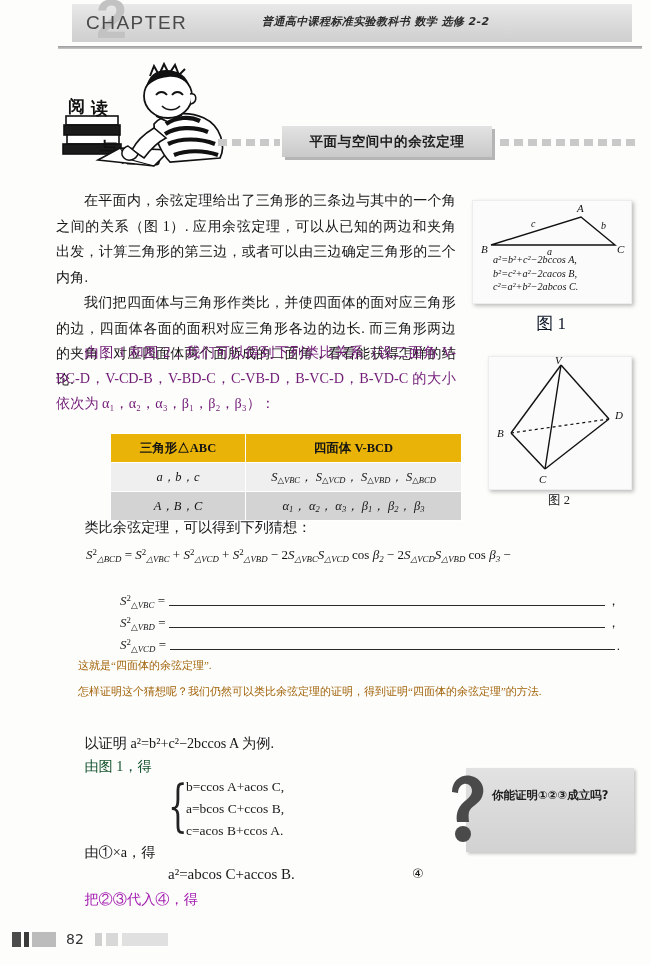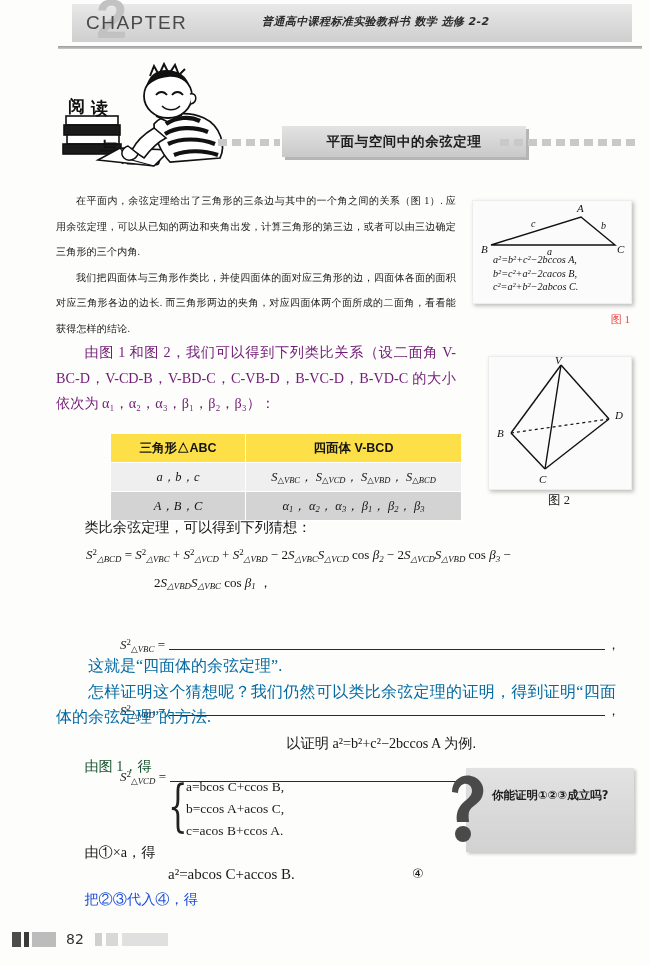--- a/index.html
+++ b/index.html
@@ -88,21 +88,21 @@
   }
   .dash-left {
     position: absolute;
     left: 0; top: 13px;
     width: 62px; height: 7px;
     background: repeating-linear-gradient(90deg,#c9c9c9 0 9px, transparent 9px 14px);
   }
   .banner {
     position: absolute;
     left: 64px; top: 0px;
-    width: 244px; height: 31px;
+    width: 210px; height: 31px;
     background: linear-gradient(180deg,#e3e3e3,#c9c9c9);
     box-shadow: 3px 3px 0 #b5b5b5;
   }
   .banner span {
     display: block;
     text-align: center;
     line-height: 31px;
     font-family: "DejaVu Sans", sans-serif;
     font-size: 13.5px;
     font-weight: bold;
@@ -114,21 +114,21 @@
     left: 282px; top: 13px;
     width: 138px; height: 7px;
     background: repeating-linear-gradient(90deg,#c9c9c9 0 9px, transparent 9px 14px);
   }
 
   
   .body-text {
     position: absolute;
     left: 56px; top: 188px;
     width: 400px;
-    font-size: 10px;
+    font-size: 14px;
     line-height: 25.5px;
     text-align: justify;
     color: #161616;
     letter-spacing: 0.2px;
   }
   .body-text p { margin: 0; }
   .ind { text-indent: 2em; }
 
   .para2 {
     position: absolute;
@@ -147,23 +147,23 @@
     left: 472px; top: 200px;
     width: 158px; height: 102px;
     background: #fbfbfb;
     box-shadow: 2px 2px 4px rgba(0,0,0,0.25);
     border: 1px solid #ededed;
   }
   .fig1-cap {
     position: absolute;
     left: 472px; top: 312px;
     width: 158px;
-    text-align: right;
-    font-size: 11px;
-    color: #ef4444;
+    text-align: center;
+    font-size: 17px;
+    color: #0f172a;
   }
   .fig1 .formulas {
     position: absolute;
     left: 20px; top: 52px;
     font-size: 10.2px;
     line-height: 13.5px;
     font-family: "Liberation Serif", serif;
     font-style: italic;
     color: #111;
     white-space: nowrap;
@@ -196,22 +196,22 @@
     font-size: 12.5px;
   }
   .cmp-table td {
     border: 1px solid #ffffff;
     text-align: center;
     padding: 4px 2px;
     height: 20px;
     color: #141414;
   }
   .cmp-table .hdr td {
-    background: #fde047;
-    font-family: Liberation Sans, sans-serif;
+    background: #eab308;
+    font-family: Liberation Serif, serif;
     font-weight: bold;
     font-size: 12.5px;
   }
   .cmp-table .r1 td { background: #efefef; font-style: italic; }
   .cmp-table .r2 td { background: #d3d3d3; font-style: italic; }
   .cmp-table .col1 { width: 130px; }
 
   
   .conj-lead {
     position: absolute;
@@ -235,57 +235,55 @@
   .blanks {
     position: absolute;
     left: 120px; top: 588px;
     width: 500px;
     font-size: 13px;
   }
   .blank-row {
     display: flex;
     align-items: flex-end;
     height: 22px;
-    margin-top: 44px;
   }
   .blank-lbl { white-space: nowrap; }
   .blank-line {
     flex: 1;
     border-bottom: 1px solid #2a2a2a;
     margin: 0 2px 4px 4px;
     height: 12px;
   }
   .blank-end { font-size: 13px; }
 
   
   .mi { font-style: italic; }
   .sub { font-size: 0.68em; vertical-align: -0.28em; font-style: italic; text-align: center; }
   .sup { font-size: 0.68em; vertical-align: 0.5em; }
 
   
   .lower1 {
     position: absolute;
     left: 56px; top: 653px;
     width: 560px;
-    font-size: 16px;
+    font-size: 11px;
     line-height: 25.5px;
-    color: #0369a1;
+    color: #a16207;
     text-align: justify;
   }
   .lower1 p { margin: 0; }
 
   .example-line {
     position: absolute;
     left: 56px; top: 731px;
     width: 420px;
     font-size: 14.2px;
     line-height: 25px;
     color: #161616;
     text-indent: 2em;
-    text-align: right;
   }
   .from-fig {
     position: absolute;
     left: 56px; top: 757px;
     font-size: 14.2px;
     color: #14532d;
     text-indent: 2em;
   }
 
   
@@ -336,21 +334,21 @@
   .eq4num {
     position: absolute;
     left: 412px; top: 866px;
     font-family: "DejaVu Sans", sans-serif;
     font-size: 13px;
   }
   .step3 {
     position: absolute;
     left: 56px; top: 890px;
     font-size: 14.2px;
-    color: #1d4ed8;
+    color: #a21caf;
     text-indent: 2em;
     white-space: nowrap;
   }
 
   
   .qbox {
     position: absolute;
     left: 466px; top: 768px;
     width: 168px; height: 84px;
     background: linear-gradient(180deg,#e2e2e2,#d2d2d2);
@@ -536,24 +534,20 @@
       <span class="mi">S</span><span class="sup">2</span><span class="sub">△BCD</span>
       =
       <span class="mi">S</span><span class="sup">2</span><span class="sub">△VBC</span> +
       <span class="mi">S</span><span class="sup">2</span><span class="sub">△VCD</span> +
       <span class="mi">S</span><span class="sup">2</span><span class="sub">△VBD</span> −
       2<span class="mi">S</span><span class="sub">△VBC</span><span class="mi">S</span><span class="sub">△VCD</span>
       cos <span class="mi">β</span><span class="sub">2</span> −
       2<span class="mi">S</span><span class="sub">△VCD</span><span class="mi">S</span><span class="sub">△VBD</span>
       cos <span class="mi">β</span><span class="sub">3</span> −
     </div>
-    <div class="l2">
-      2<span class="mi">S</span><span class="sub">△VBD</span><span class="mi">S</span><span class="sub">△VBC</span>
-      cos <span class="mi">β</span><span class="sub">1</span> ，
-    </div>
   </div>
 
   <div class="blanks">
     <div class="blank-row">
       <span class="blank-lbl">
         <span class="mi">S</span><span class="sup">2</span><span class="sub">△VBC</span> =
       </span>
       <span class="blank-line"></span>
       <span class="blank-end">，</span>
     </div>
@@ -577,26 +571,26 @@
     <p class="ind">这就是“四面体的余弦定理”.</p>
     <p class="ind">怎样证明这个猜想呢？我们仍然可以类比余弦定理的证明，得到证明“四面体的余弦定理”的方法.</p>
   </div>
 
   <div class="example-line">以证明 a²=b²+c²−2bccos A 为例.</div>
   <div class="from-fig">由图 1，得</div>
 
   <div class="eqsys">
     <div class="brace">{</div>
     <div class="eqrow">
+      <div class="eqline">b=ccos A+acos C,</div>
+      <span class="circnum" style="top:0;">②</span>
+    </div>
+    <div class="eqrow">
       <div class="eqline">a=bcos C+ccos B,</div>
       <span class="circnum" style="top:0;">①</span>
-    </div>
-    <div class="eqrow">
-      <div class="eqline">b=ccos A+acos C,</div>
-      <span class="circnum" style="top:0;">②</span>
     </div>
     <div class="eqrow">
       <div class="eqline">c=acos B+ccos A.</div>
       <span class="circnum" style="top:0;">③</span>
     </div>
   </div>
 
   <div class="step2">由①×a，得</div>
   <div class="eq4">a²=abcos C+accos B.</div>
   <div class="eq4num">④</div>

